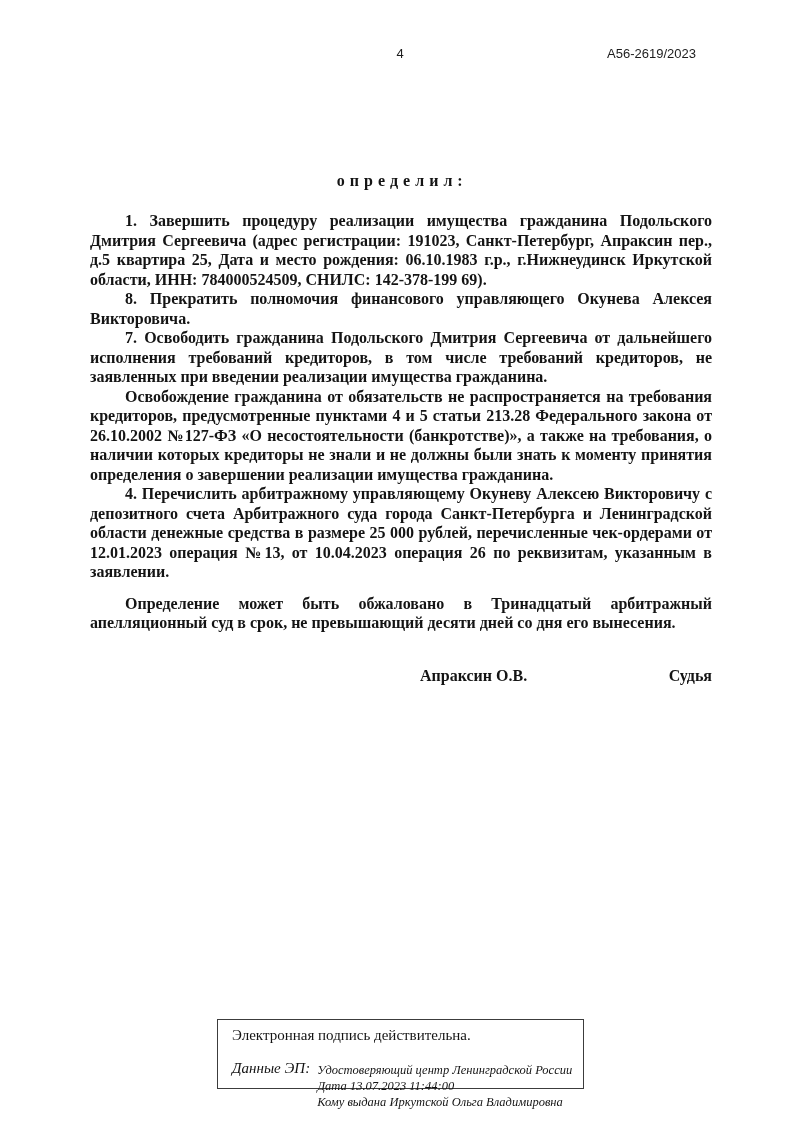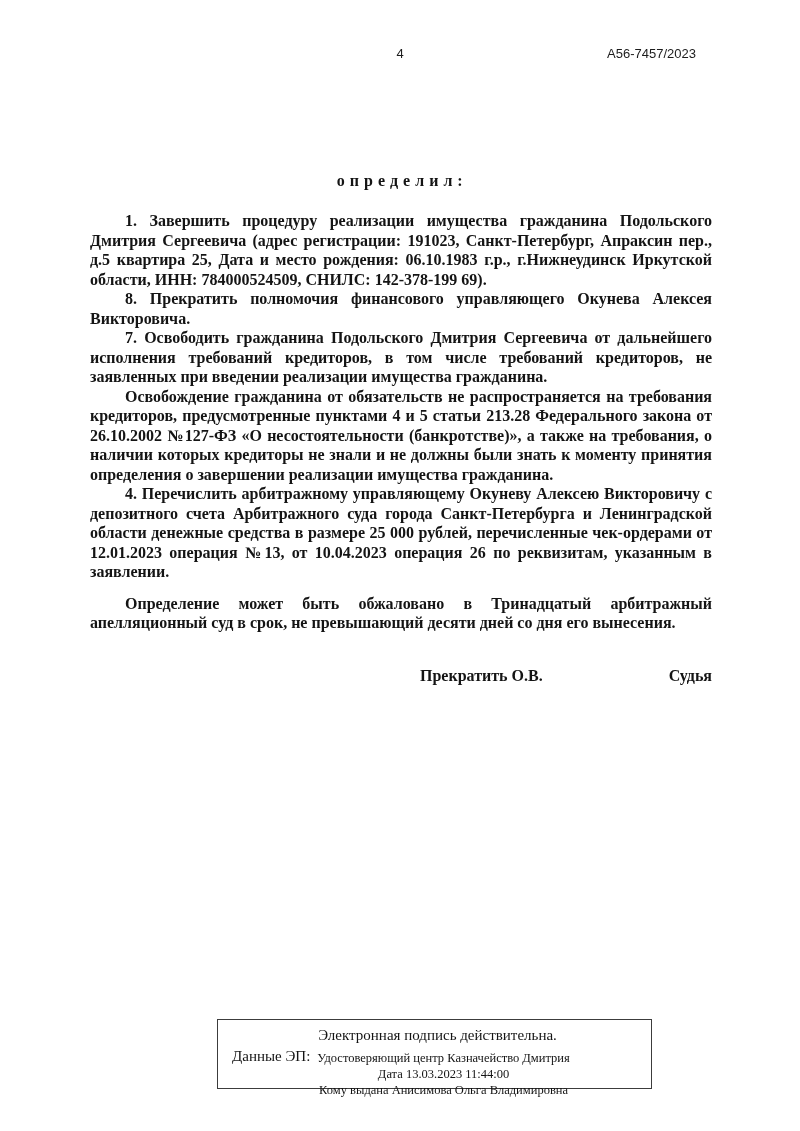--- a/index.html
+++ b/index.html
@@ -70,75 +70,75 @@
   .sig-role { padding-left: 47px; }
   .sig-name {
     position: absolute;
     left: 330px;
     top: 0;
   }
   .stamp {
     position: absolute;
     left: 217px;
     top: 1019px;
-    width: 435px;
+    width: 367px;
     height: 70px;
     box-sizing: border-box;
     border: 1px solid #3c3c3c;
     padding: 7px 8px 0 14px;
     background: #ffffff;
-    text-align: center;
   }
   .stamp-line1 { font-size: 15px; }
   .stamp-row {
     display: flex;
-    margin-top: 4px;
+    margin-top: 16px;
+    font-style: italic;
   }
   .stamp-label {
     font-size: 15px;
     flex: 0 0 auto;
   }
   .stamp-details {
     font-size: 12.5px;
     line-height: 16px;
     margin-left: 7px;
     padding-top: 2px;
   }
 </style>
 </head>
 <body>
 
 <div class="page">
 
   <div class="header">
     <span class="page-num">4</span>
-    <span class="case-num">А56-7457/2023</span>
+    <span class="case-num">А56-2619/2023</span>
   </div>
 
   <div class="title">о п р е д е л и л :</div>
 
   <div class="body">
     <p>1. Завершить процедуру реализации имущества гражданина Подольского Дмитрия Сергеевича (адрес регистрации: 191023, Санкт-Петербург, Апраксин пер., д.5 квартира 25, Дата и место рождения: 06.10.1983 г.р., г.Нижнеудинск Иркутской области, ИНН: 784000524509, СНИЛС: 142-378-199 69).</p>
     <p>8. Прекратить полномочия финансового управляющего Окунева Алексея Викторовича.</p>
     <p>7. Освободить гражданина Подольского Дмитрия Сергеевича от дальнейшего исполнения требований кредиторов, в том числе требований кредиторов, не заявленных при введении реализации имущества гражданина.</p>
     <p>Освобождение гражданина от обязательств не распространяется на требования кредиторов, предусмотренные пунктами 4 и 5 статьи 213.28 Федерального закона от 26.10.2002 №127-ФЗ «О несостоятельности (банкротстве)», а также на требования, о наличии которых кредиторы не знали и не должны были знать к моменту принятия определения о завершении реализации имущества гражданина.</p>
     <p>4. Перечислить арбитражному управляющему Окуневу Алексею Викторовичу с депозитного счета Арбитражного суда города Санкт-Петербурга и Ленинградской области денежные средства в размере 25 000 рублей, перечисленные чек-ордерами от 12.01.2023 операция №13, от 10.04.2023 операция 26 по реквизитам, указанным в заявлении.</p>
     <p class="gap-above">Определение может быть обжаловано в Тринадцатый арбитражный апелляционный суд в срок, не превышающий десяти дней со дня его вынесения.</p>
 
     <div class="sig-row">
       <span class="sig-role">Судья</span>
-      <span class="sig-name">Прекратить О.В.</span>
+      <span class="sig-name">Апраксин О.В.</span>
     </div>
   </div>
 
   <div class="stamp">
     <div class="stamp-line1">Электронная подпись действительна.</div>
     <div class="stamp-row">
       <span class="stamp-label">Данные ЭП:</span>
       <div class="stamp-details">
-        <div>Удостоверяющий центр Казначейство Дмитрия</div>
-        <div>Дата 13.03.2023 11:44:00</div>
-        <div>Кому выдана Анисимова Ольга Владимировна</div>
+        <div>Удостоверяющий центр Ленинградской России</div>
+        <div>Дата 13.07.2023 11:44:00</div>
+        <div>Кому выдана Иркутской Ольга Владимировна</div>
       </div>
     </div>
   </div>
 
 </div>
 
 </body></html>

